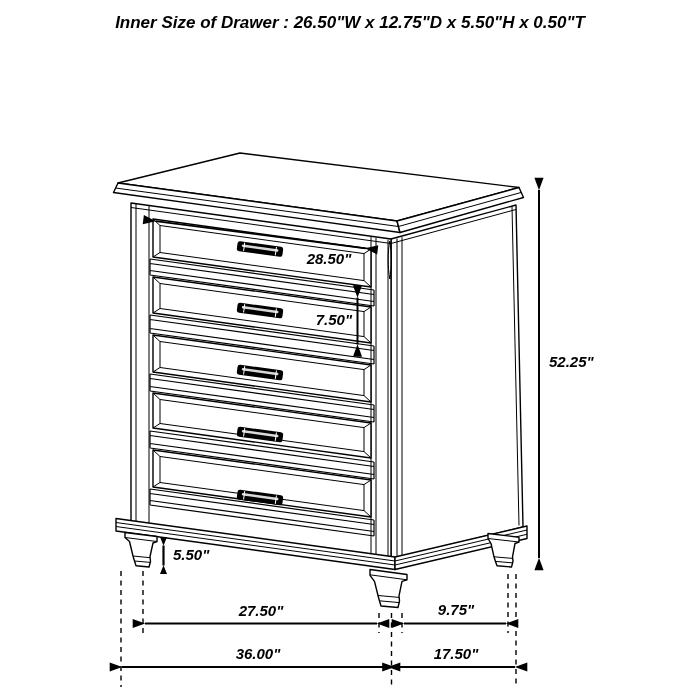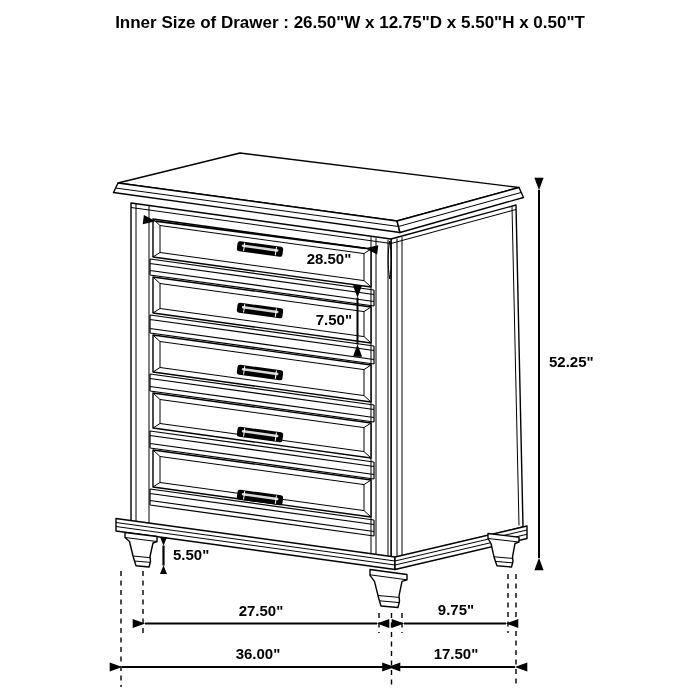--- a/index.html
+++ b/index.html
@@ -2,20 +2,21 @@
 <html><head>
 <meta charset="utf-8">
 <style>
   html,body{margin:0;padding:0;background:#ffffff;}
   .canvas{
     position:relative;
     width:700px;height:700px;
     background:#ffffff;
     font-family:"Liberation Sans",sans-serif;
     overflow:hidden;
+    font-style:italic;
   }
   svg{display:block;}
   svg text{
     font-family:"Liberation Sans",sans-serif;
     font-weight:bold;
     fill:#000000;
   }
   .dim-label{font-size:15px;}
   .title-label{font-size:17px;}
   .outline{fill:#ffffff;stroke:#000000;stroke-width:1.4;stroke-linejoin:round;}

